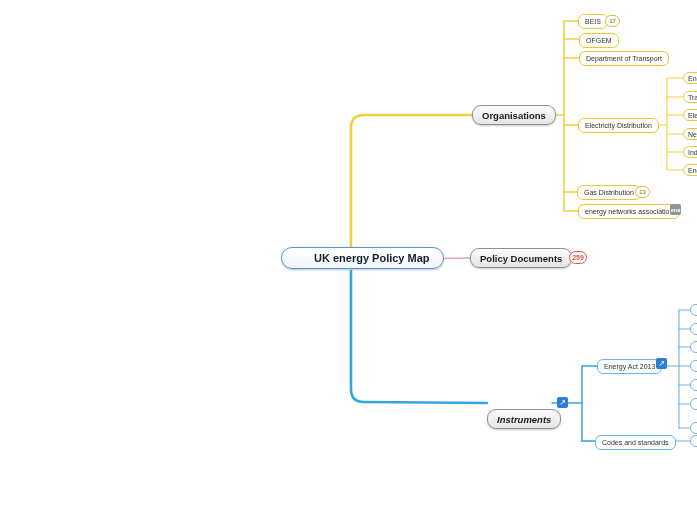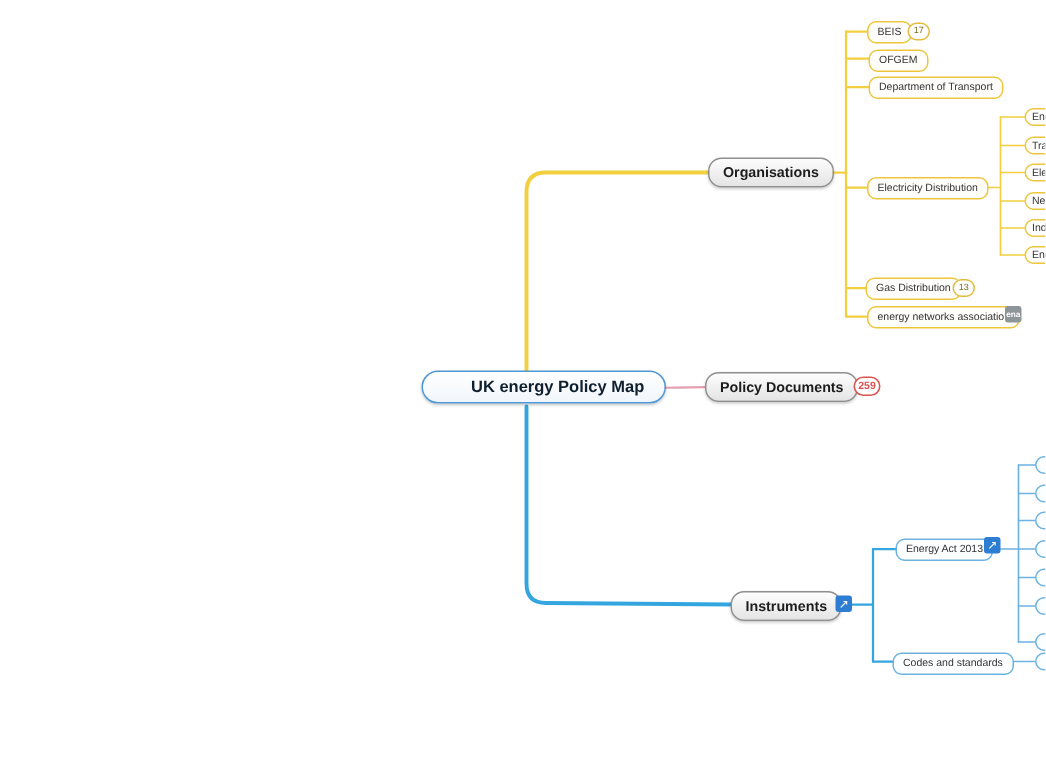--- a/index.html
+++ b/index.html
@@ -99,21 +99,21 @@
     </g>
   </svg>
 
   <div class="node root-node" style="left:281px; top:247px;padding-left:32px;">UK energy Policy Map</div>
 
   <div class="node main-node" style="left:470px; top:248px;">Policy Documents</div>
 
   <div class="node main-node" style="left:472px; top:105px;">Organisations</div>
   <div class="badge badge-red" style="left:569px; top:251px;">259</div>
 
-  <div class="node main-node" style="left:487px; top:394px;">Instruments</div>
+  <div class="node main-node" style="left:487px; top:409px;font-style:italic;">Instruments</div>
   <div class="sq-icon icon-blue" style="left:557px; top:397px;">↗</div>
 
   <div class="node sub-node sub-yellow" style="left:578px; top:14px;">BEIS</div>
   <div class="badge badge-yellow" style="left:605px; top:15px;">17</div>
 
   <div class="node sub-node sub-yellow" style="left:579px; top:33px;">OFGEM</div>
 
   <div class="node sub-node sub-yellow" style="left:579px; top:51px;">Department of Transport</div>
 
   <div class="node sub-node sub-yellow" style="left:578px; top:118px;">Electricity Distribution</div>

